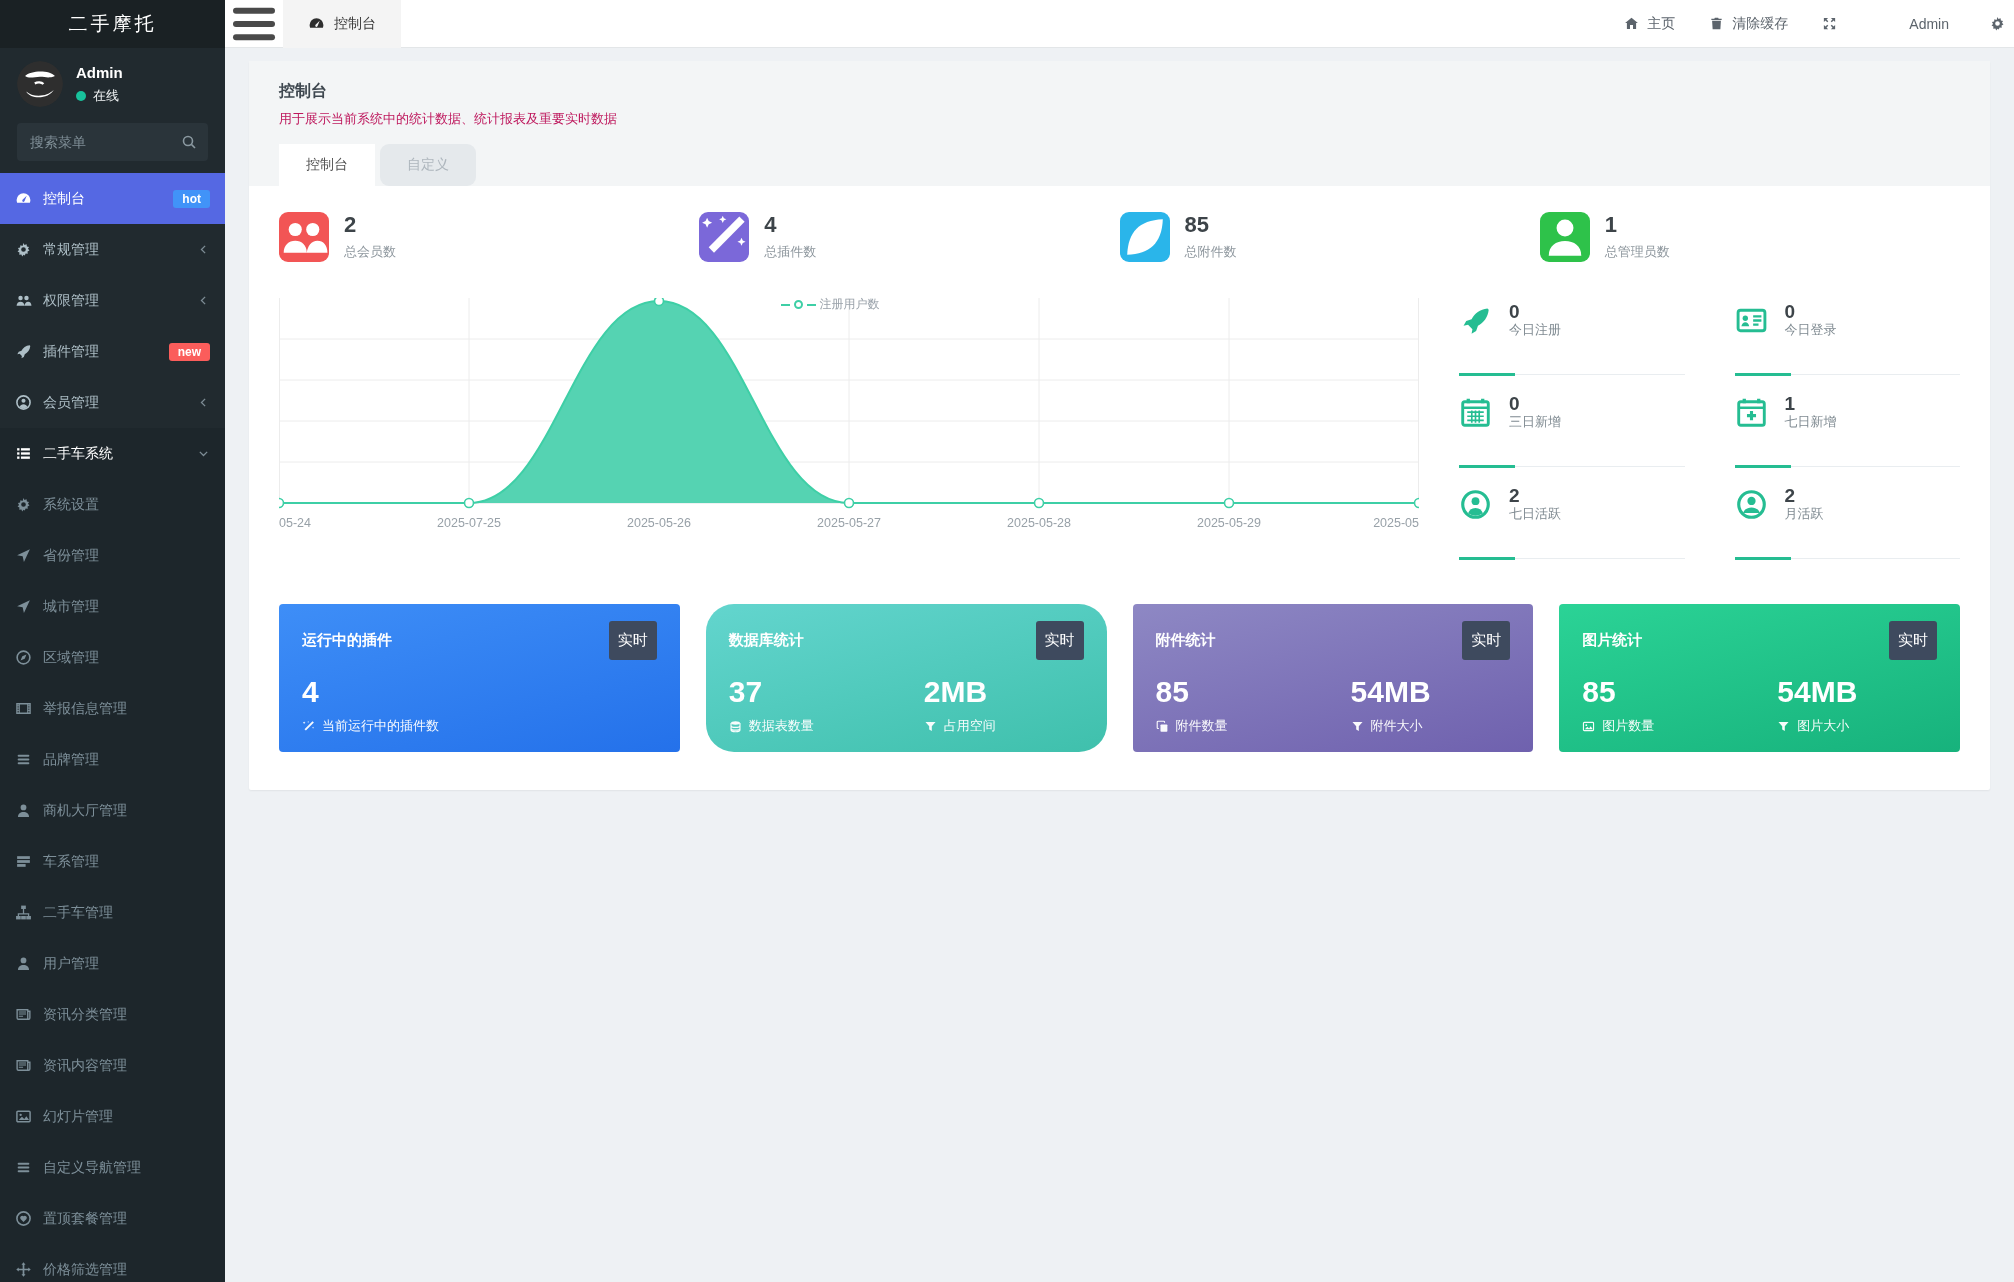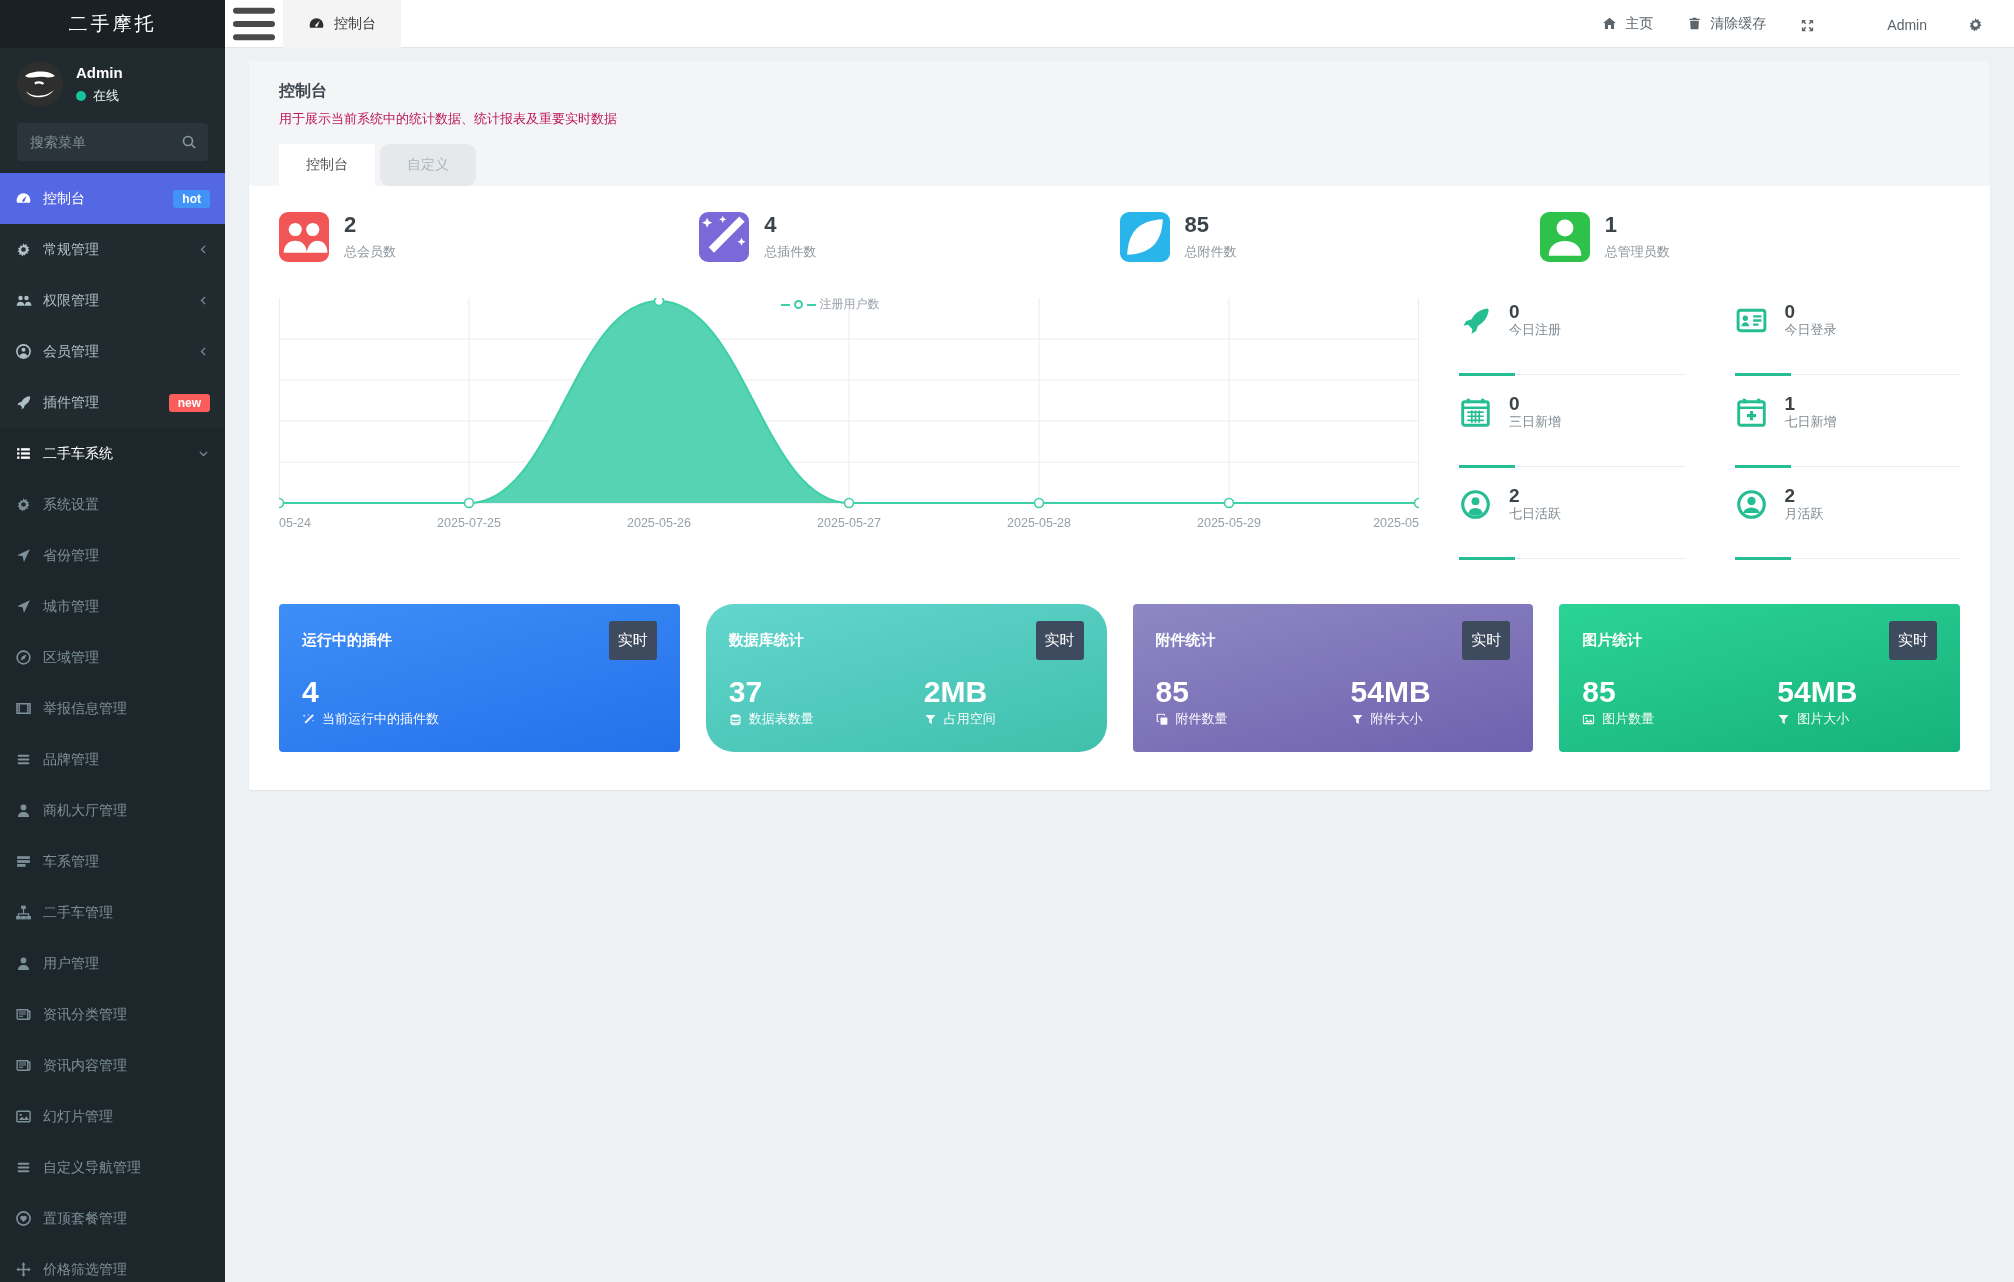--- a/index.html
+++ b/index.html
@@ -40,21 +40,21 @@
 
   
   .navbar { position:absolute; left:225px; top:0; right:0; height:48px; background:#fff;
             border-bottom:1px solid #e3e6e8; display:flex; align-items:center; z-index:4; }
   .hamb { width:58px; height:48px; display:flex; align-items:center; justify-content:center;
           color:#4a4a4a; cursor:pointer; }
   .hamb svg { width:18px; height:16px; }
   .toptab { height:48px; display:flex; align-items:center; gap:9px; padding:0 25px;
             background:#f4f4f4; color:#3d3d3d; font-size:14px; cursor:pointer; }
   .toptab .mi { margin-right:0; color:#2f2f2f; }
-  .nav-right { margin-left:auto; display:flex; align-items:flex-end; padding-right:30px;
+  .nav-right { margin-left:auto; display:flex; align-items:center; padding-right:8px;
                color:#5c646c; font-size:14px; }
   .nav-link { display:flex; align-items:center; gap:8px; margin-left:34px; cursor:pointer; }
   .nav-link .mi { width:15px; height:15px; margin-right:0; }
   .nav-user { margin-left:72px; cursor:pointer; }
   .nav-gear { margin-left:40px; width:17px; height:17px; cursor:pointer; }
   .nav-gear svg { width:100%; height:100%; }
 
   
   .content { position:absolute; top:48px; left:225px; right:0; bottom:0; padding:13px 24px; }
   .panel { background:#fff; border-radius:2px; box-shadow:0 1px 2px rgba(0,0,0,.06); }
@@ -105,21 +105,21 @@
   .cards { display:flex; gap:26px; margin-top:30px; }
   .card { flex:1; height:148px; border-radius:4px; color:#fff; padding:17px 23px; }
   .c-head { display:flex; justify-content:space-between; align-items:center; }
   .c-title { font-size:15px; font-weight:bold; }
   .c-badge { background:#3e4a5e; font-size:15px; padding:10px 9px; border-radius:3px; }
   .c-cols { display:flex; margin-top:15px; }
   .c-col { width:55%; }
   .c-col + .c-col { width:45%; }
   .c-col.full { width:100%; }
   .c-val { font-size:30px; font-weight:bold; }
-  .c-lbl { font-size:13px; margin-top:1px; display:flex; align-items:center; gap:7px; opacity:.96; }
+  .c-lbl { font-size:13px; margin-top:8px; display:flex; align-items:center; gap:7px; opacity:.96; }
   .c-lbl .mi { width:13px; height:13px; margin-right:0; }
 </style>
 </head>
 <body>
 
 <div class="sidebar">
   <div class="brand">二手摩托</div>
 
   <div class="userpanel">
     <div class="avatar">
@@ -183,40 +183,40 @@
       <span>权限管理</span>
       <span class="chev">
           <svg viewBox="0 0 16 16" fill="currentColor" style="width:100%;height:100%">
             <path d="M10 3.5L5.5 8l4.5 4.5" fill="none" stroke="currentColor" stroke-width="1.6"></path>
           </svg>
         </span>
     </a>
     <a>
       <span class="mi">
           <svg viewBox="0 0 16 16" fill="currentColor" style="width:100%;height:100%">
+            <path d="M13.8 2.2c-3.6.4-6.3 2.4-7.7 5.2l-2.6.9-1.3 2.2 2.2-.4 2.1 2.1-.4 2.2 2.2-1.3.9-2.6c2.8-1.4 4.8-4.1 5.2-7.7z"></path>
+          </svg>
+        </span>
+      <span>插件管理</span>
+      <span class="mbadge b-new">new</span>
+    </a>
+    <a>
+      <span class="mi">
+          <svg viewBox="0 0 16 16" fill="currentColor" style="width:100%;height:100%">
             <circle cx="8" cy="8" r="6.2" fill="none" stroke="currentColor" stroke-width="1.5"></circle>
             <circle cx="8" cy="6.4" r="1.9"></circle>
             <path d="M4.4 12.3c.6-1.7 2-2.6 3.6-2.6s3 .9 3.6 2.6a6.2 6.2 0 0 1-7.2 0z"></path>
           </svg>
         </span>
       <span>会员管理</span>
       <span class="chev">
           <svg viewBox="0 0 16 16" fill="currentColor" style="width:100%;height:100%">
             <path d="M10 3.5L5.5 8l4.5 4.5" fill="none" stroke="currentColor" stroke-width="1.6"></path>
           </svg>
         </span>
-    </a>
-    <a>
-      <span class="mi">
-          <svg viewBox="0 0 16 16" fill="currentColor" style="width:100%;height:100%">
-            <path d="M13.8 2.2c-3.6.4-6.3 2.4-7.7 5.2l-2.6.9-1.3 2.2 2.2-.4 2.1 2.1-.4 2.2 2.2-1.3.9-2.6c2.8-1.4 4.8-4.1 5.2-7.7z"></path>
-          </svg>
-        </span>
-      <span>插件管理</span>
-      <span class="mbadge b-new">new</span>
     </a>
     <a class="sec">
       <span class="mi">
           <svg viewBox="0 0 16 16" fill="currentColor" style="width:100%;height:100%">
             <rect x="2" y="3" width="2.2" height="2.2"></rect>
             <rect x="2" y="6.9" width="2.2" height="2.2"></rect>
             <rect x="2" y="10.8" width="2.2" height="2.2"></rect>
             <rect x="5.6" y="3" width="8.4" height="2.2"></rect>
             <rect x="5.6" y="6.9" width="8.4" height="2.2"></rect>
             <rect x="5.6" y="10.8" width="8.4" height="2.2"></rect>

